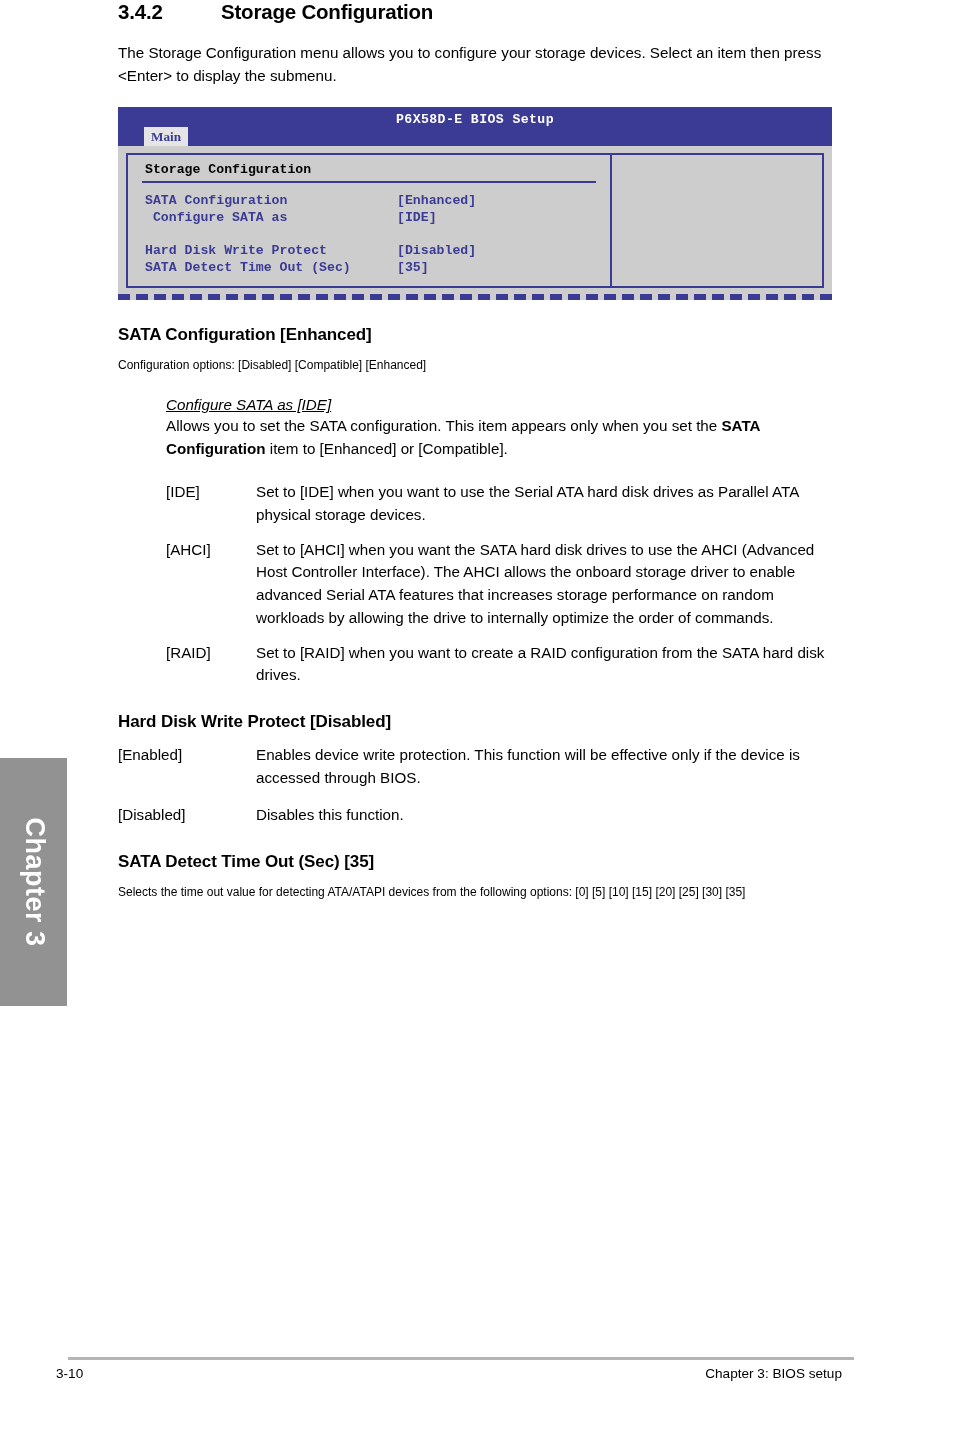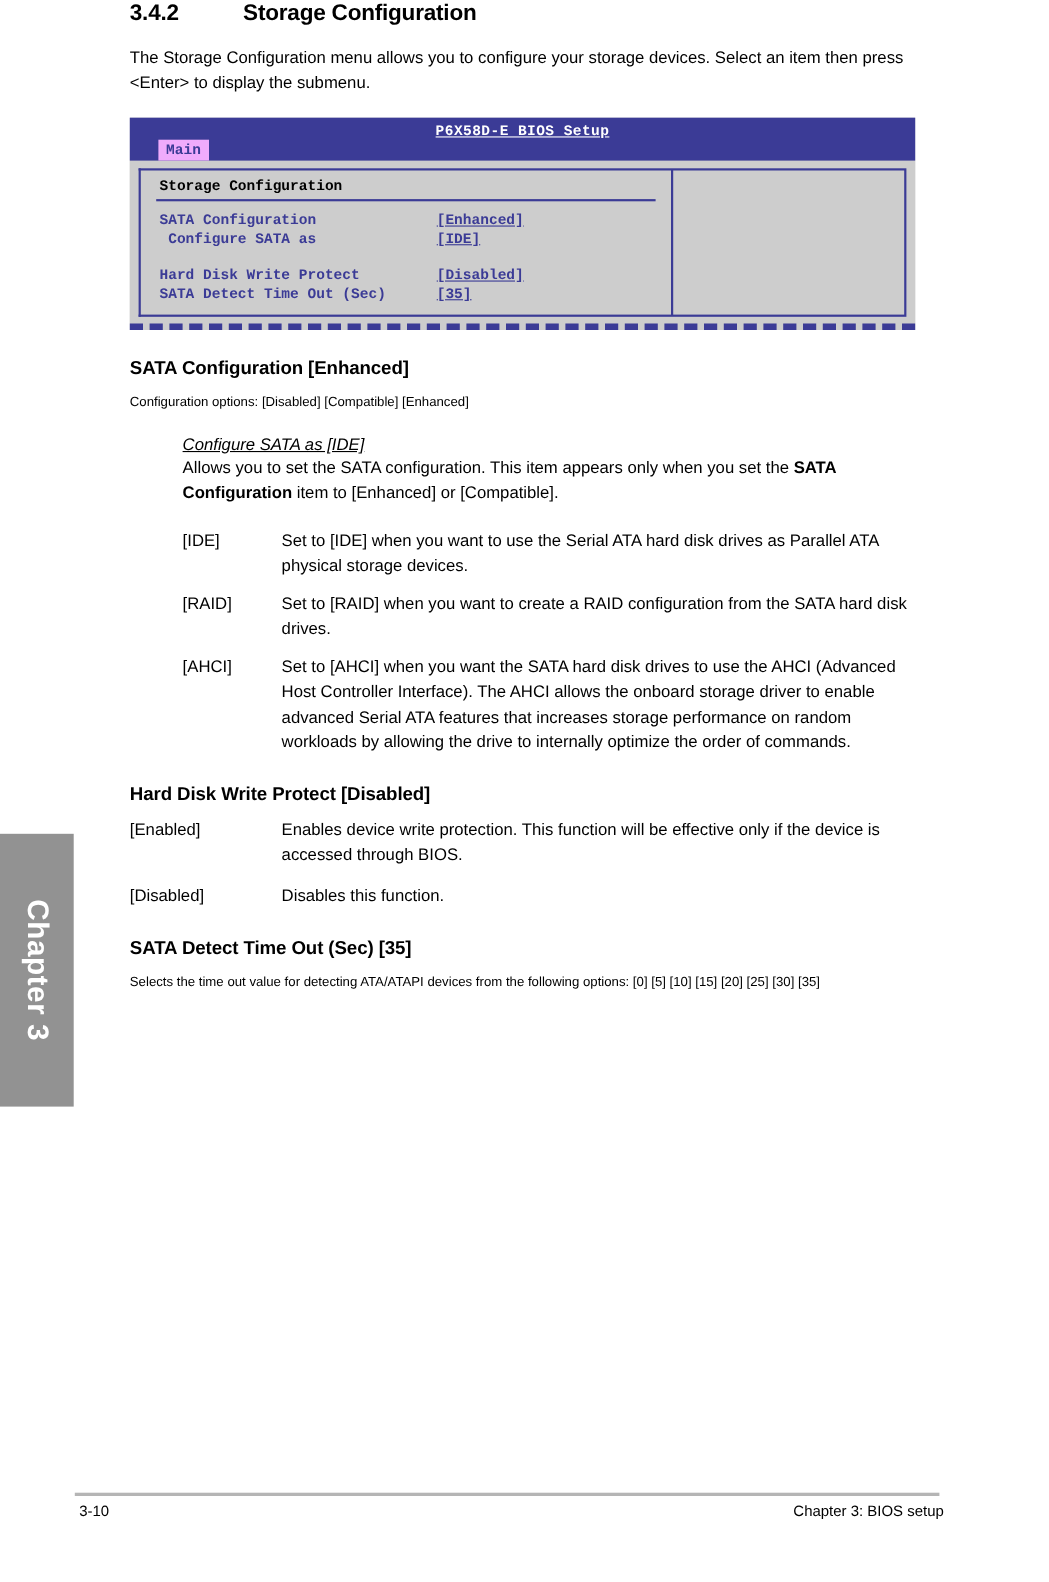--- a/index.html
+++ b/index.html
@@ -89,29 +89,28 @@
     position: absolute;
     left: 0;
     right: 0;
     top: 5px;
     text-align: center;
     color: #ffffff;
     font-family: "Liberation Mono", monospace;
     font-weight: bold;
     font-size: 13.2px;
     letter-spacing: 0.4px;
-    text-decoration: underline;
   }
   .bios-tab {
     position: absolute;
     left: 26px;
     bottom: 0px;
-    background: #f0abfc;
+    background: #e5e5e5;
     color: #3b3b96;
-    font-family: Liberation Mono, monospace;
+    font-family: Liberation Serif, serif;
     font-weight: bold;
     font-size: 13.2px;
     padding: 2px 7px 1px 7px;
     line-height: 1.25;
   }
   .bios-body {
     display: flex;
     padding: 7px 8px 6px 8px;
     box-sizing: border-box;
     background: #cdcdcd;
@@ -144,21 +143,21 @@
   .bios-rows {
     padding: 9px 0 0 17px;
     font-family: "Liberation Mono", monospace;
     font-weight: bold;
     font-size: 13.2px;
     color: #3b3b96;
     line-height: 1.31;
   }
   .bios-row { display: flex; }
   .bios-row-label { width: 252px; flex: 0 0 252px; white-space: pre; }
-  .bios-row-value { flex: 1; white-space: pre; text-decoration: underline; }
+  .bios-row-value { flex: 1; white-space: pre; }
   .bios-gap { height: 15px; }
   .bios-dashed {
     border-top: 6px dashed #3b3b96;
     margin: 0;
     height: 0;
     width: 714px;
   }
 
   
   h3.item-head {
@@ -222,21 +221,21 @@
   .footer-rule {
     position: absolute;
     left: 68px;
     top: 1357px;
     width: 786px;
     height: 3px;
     background: #b5b5b5;
   }
   .footer {
     position: absolute;
-    left: 72px;
+    left: 56px;
     top: 1366px;
     width: 786px;
     display: flex;
     justify-content: space-between;
     font-size: 13.6px;
   }
 </style>
 </head>
 <body>
 
@@ -296,26 +295,26 @@
       <div class="sub-head">Configure SATA as [IDE]</div>
       <p class="sub-body"><span>Allows you to set the SATA configuration. This item appears only when you set the </span><b class="inline">SATA Configuration</b><span> item to [Enhanced] or [Compatible].</span></p>
     </div>
 
     <div class="deflist">
       <div class="defrow">
         <span class="defterm">[IDE]</span>
         <span class="defdesc">Set to [IDE] when you want to use the Serial ATA hard disk drives as Parallel ATA physical storage devices.</span>
       </div>
       <div class="defrow">
+        <span class="defterm">[AHCI]</span>
+        <span class="defdesc">Set to [AHCI] when you want the SATA hard disk drives to use the AHCI (Advanced Host Controller Interface). The AHCI allows the onboard storage driver to enable advanced Serial ATA features that increases storage performance on random workloads by allowing the drive to internally optimize the order of commands.</span>
+      </div>
+      <div class="defrow">
         <span class="defterm">[RAID]</span>
         <span class="defdesc">Set to [RAID] when you want to create a RAID configuration from the SATA hard disk drives.</span>
-      </div>
-      <div class="defrow">
-        <span class="defterm">[AHCI]</span>
-        <span class="defdesc">Set to [AHCI] when you want the SATA hard disk drives to use the AHCI (Advanced Host Controller Interface). The AHCI allows the onboard storage driver to enable advanced Serial ATA features that increases storage performance on random workloads by allowing the drive to internally optimize the order of commands.</span>
       </div>
     </div>
 
     <h3 class="item-head">Hard Disk Write Protect [Disabled]</h3>
     <div class="deflist flush">
       <div class="defrow">
         <span class="defterm">[Enabled]</span>
         <span class="defdesc">Enables device write protection. This function will be effective only if the device is accessed through BIOS.</span>
       </div>
       <div class="defrow">

